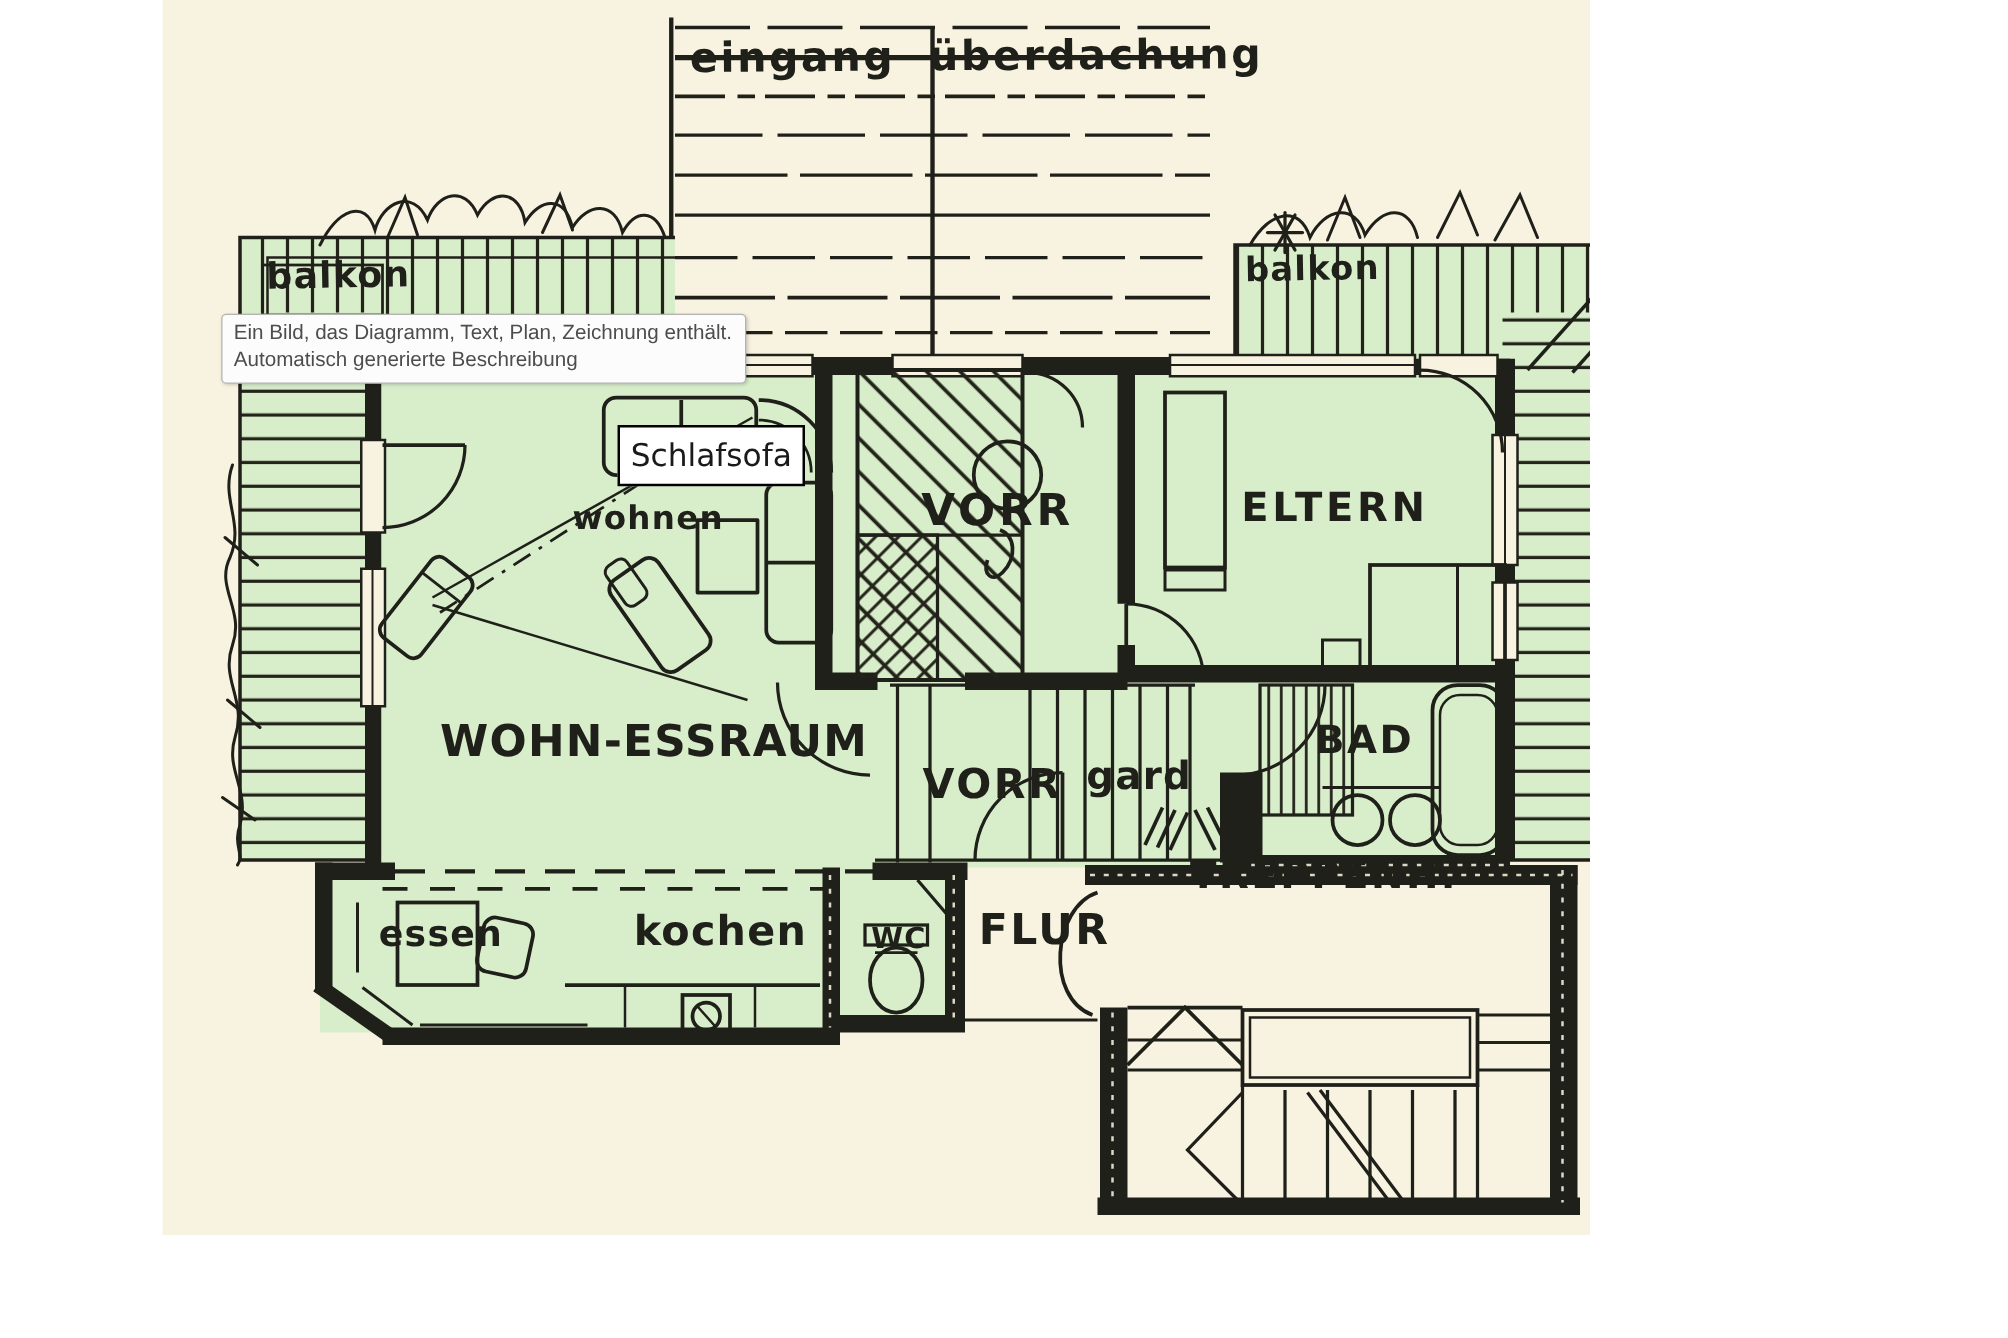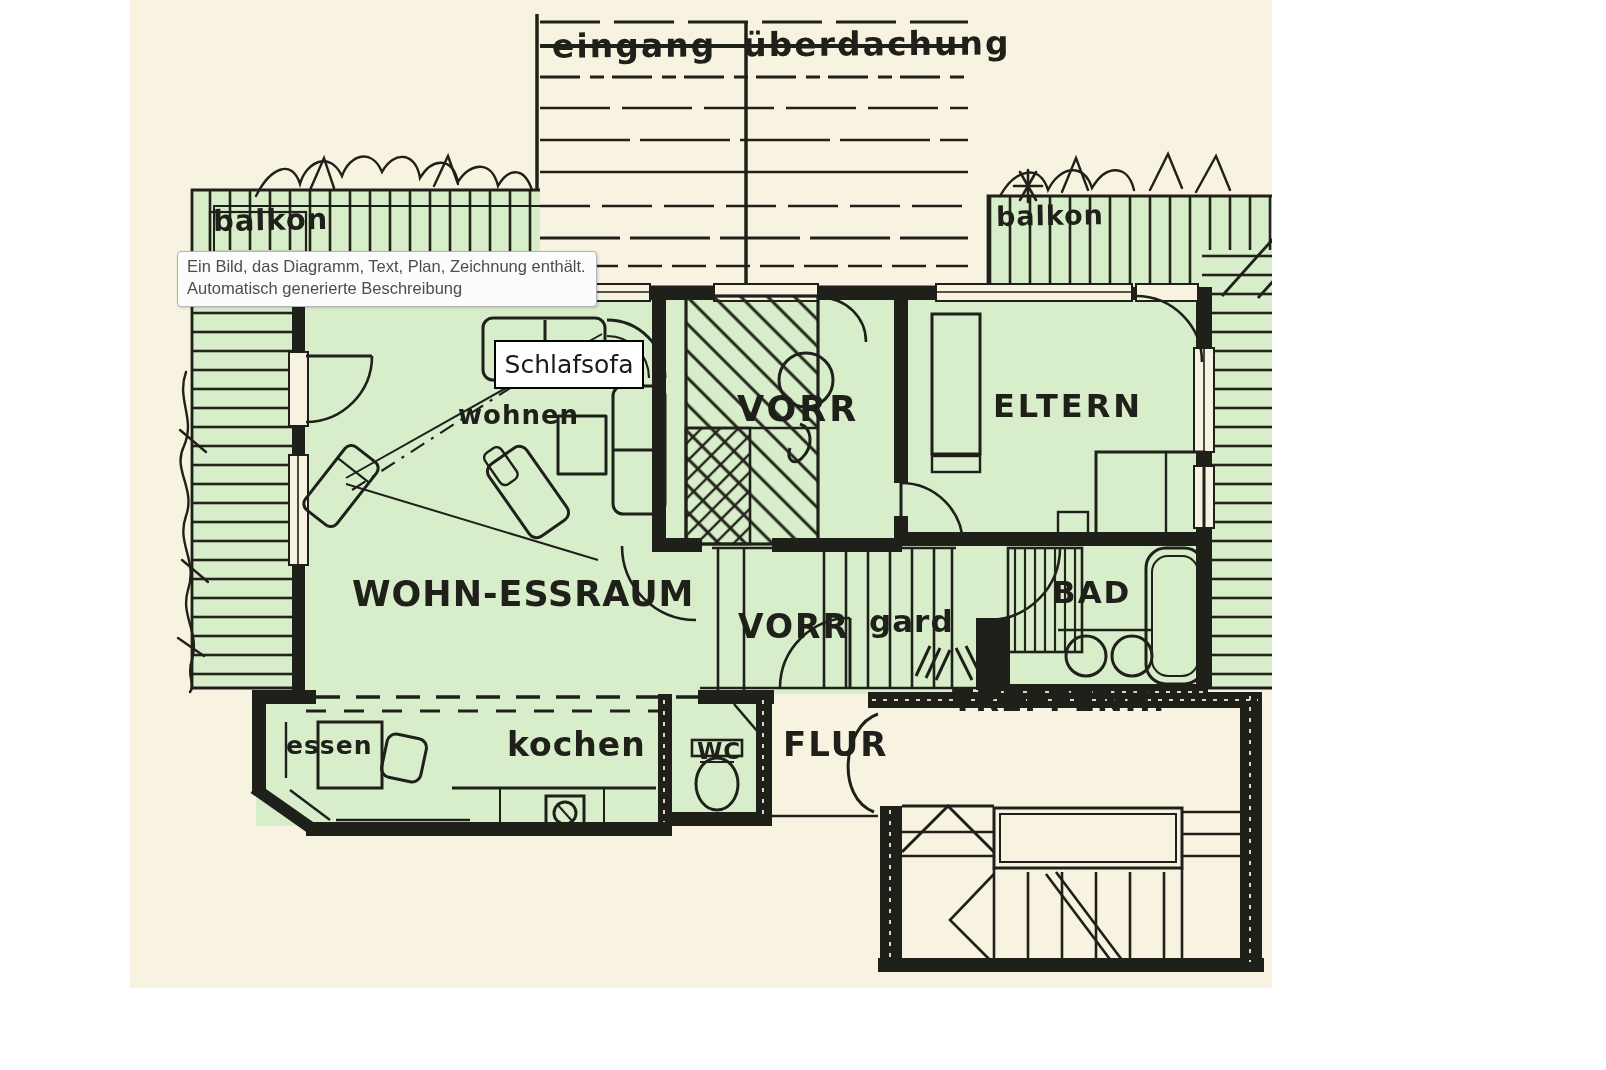--- a/index.html
+++ b/index.html
@@ -11,21 +11,21 @@
   #lbl-canopy{left:552px;top:28px;font-size:33px;letter-spacing:2px;transform:rotate(-.4deg);}
   #lbl-balkon-l{left:213px;top:206px;font-size:29px;letter-spacing:1px;transform:rotate(-1deg);}
   #lbl-balkon-r{left:996px;top:202px;font-size:27px;letter-spacing:1px;transform:rotate(-1deg);}
   #lbl-wohnen{left:458px;top:402px;font-size:26px;letter-spacing:1px;text-align:center;}
   #lbl-kind{left:737px;top:392px;font-size:35px;letter-spacing:3px;}
   #lbl-eltern{left:993px;top:390px;font-size:32px;letter-spacing:3px;}
   #lbl-wohness{left:352px;top:577px;font-size:35px;letter-spacing:1px;}
   #lbl-vorr{left:738px;top:579px;font-size:33px;letter-spacing:2px;margin-top:31px;}
   #lbl-gard{left:869px;top:606px;font-size:31px;letter-spacing:1px;}
   #lbl-bad{left:1052px;top:577px;font-size:31px;letter-spacing:2px;}
-  #lbl-essen{left:286px;top:733px;font-size:25px;letter-spacing:1px;}
+  #lbl-essen{left:303px;top:733px;font-size:29px;letter-spacing:1px;}
   #lbl-kochen{left:507px;top:728px;font-size:33px;letter-spacing:1px;}
   #lbl-wc{left:697px;top:740px;font-size:23px;letter-spacing:1px;}
   #lbl-flur{left:783px;top:727px;font-size:34px;letter-spacing:2px;}
   #lbl-trepp{left:952px;top:685px;font-size:31px;letter-spacing:2px;}
   #schlafsofa-box{position:absolute;left:494px;top:340px;width:146px;height:45px;background:#ffffff;
        border:2px solid #000000;display:flex;align-items:center;justify-content:center;
        font-size:25px;color:#1a1a1a;font-family:"DejaVu Sans",sans-serif;}
   #tooltip{position:absolute;left:177px;top:251px;background:#fcfcfc;border:1px solid #b3b3b3;
        border-radius:4px;padding:4px 10px 6px 9px;color:#4d4d4d;font-size:16.5px;line-height:1.32;
        font-family:"Liberation Sans",sans-serif;box-shadow:1px 1px 3px rgba(0,0,0,.18);white-space:nowrap;}

